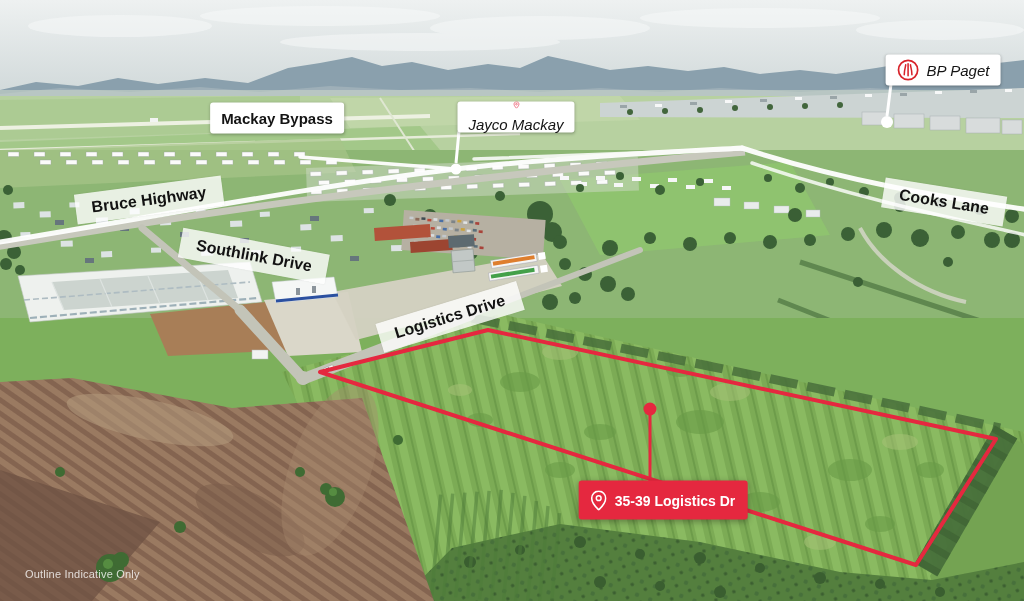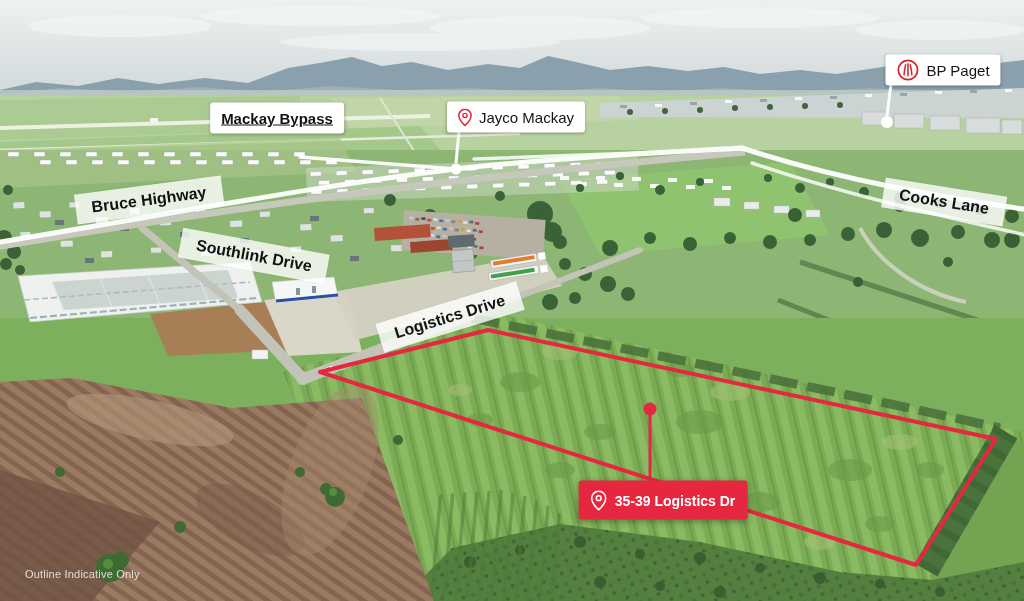--- a/index.html
+++ b/index.html
@@ -2,21 +2,21 @@
 <html><head>
 <meta charset="utf-8">
 <style>
   html,body{margin:0;padding:0;background:#1b1b1b;}
   .stage{position:relative;width:1024px;height:601px;overflow:hidden;
          font-family:"Liberation Sans",sans-serif;background:#7db05c;}
   .scene{position:absolute;left:0;top:0;}
   .lbl{position:absolute;display:flex;align-items:center;gap:7px;background:#fff;color:#141414;
        height:31px;padding:0 11px;border-radius:3px;font-size:15px;font-weight:700;
        transform:translate(-50%,-50%);box-shadow:0 1px 3px rgba(0,0,0,.25);white-space:nowrap;}
-  .lbl.poi{font-weight:400;}
+  .lbl.poi{font-weight:400;font-style:italic;}
   .road-lbl{position:absolute;background:rgba(255,255,255,.8);color:#121212;font-weight:700;
        font-size:16px;padding:6px 16px;white-space:nowrap;transform-origin:center;
        box-shadow:0 0 2px rgba(0,0,0,.08);}
   .badge{position:absolute;display:flex;align-items:center;gap:8px;background:#E5283F;color:#fff;
        height:39px;padding:0 12px;border-radius:3px;font-weight:700;font-size:14px;
        transform:translate(-50%,-50%);box-shadow:0 2px 6px rgba(0,0,0,.3);white-space:nowrap;}
   .disc{position:absolute;left:25px;top:568px;color:rgba(255,255,255,.78);font-size:11px;letter-spacing:.2px;}
 </style>
 </head>
 <body>
@@ -399,25 +399,25 @@
     <circle cx="887" cy="122" r="6" fill="#fff"></circle>
       </g>
 
   <g>
     <polygon points="320,372 488,330 996,439 916,565" fill="none" stroke="#E5283F" stroke-width="4" stroke-linejoin="round"></polygon>
     <path d="M650,412 L650,481" stroke="#E5283F" stroke-width="3"></path>
     <circle cx="650" cy="409" r="6.5" fill="#E5283F"></circle>
   </g>
 </svg>
 
-<div class="lbl" style="left:277px;top:118px;text-decoration:underline;">
+<div class="lbl" style="left:277px;top:118px;">
   <span>Mackay Bypass</span>
 </div>
 
-<div class="lbl poi" style="left:516px;top:117px;">
+<div class="lbl poi" style="left:516px;top:117px;flex-direction:column;">
   <svg width="14" height="18" viewBox="0 0 24 30">
     <path d="M12 1 C6.2 1 1.5 5.7 1.5 11.5 C1.5 19 12 29 12 29 S22.5 19 22.5 11.5 C22.5 5.7 17.8 1 12 1 Z" fill="none" stroke="#E5283F" stroke-width="2.6"></path>
     <circle cx="12" cy="11.5" r="3.6" fill="none" stroke="#E5283F" stroke-width="2.4"></circle>
   </svg>
   <span>Jayco Mackay</span>
 </div>
 
 <div class="lbl poi" style="left:943px;top:70px;">
   <svg width="23" height="23" viewBox="0 0 24 24">
     <circle cx="12" cy="12" r="10" fill="#fff" stroke="#D8232A" stroke-width="1.8"></circle>

